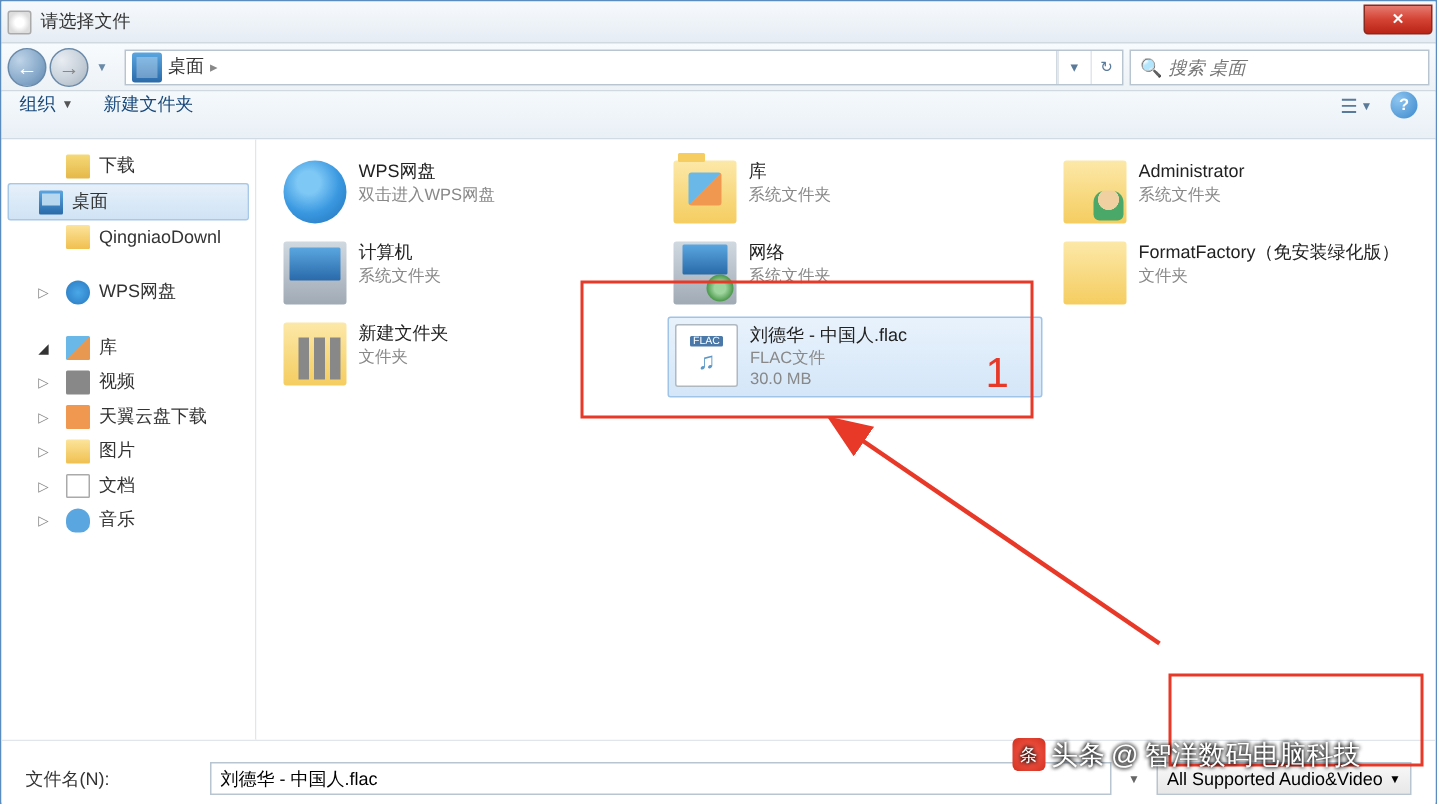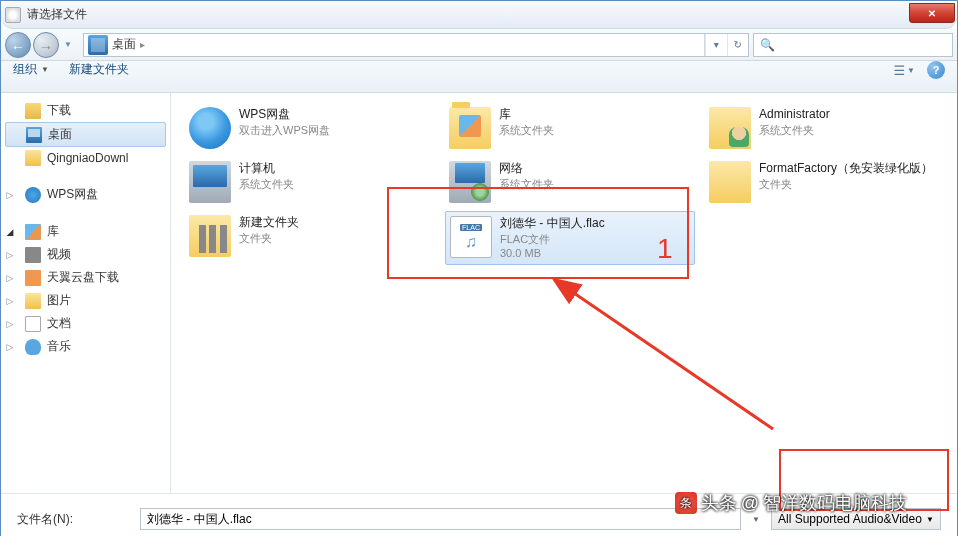--- a/index.html
+++ b/index.html
@@ -1,18 +1,18 @@
 <!DOCTYPE html>
 <html><head>
 <meta charset="utf-8">
 <style>
 * { margin: 0; padding: 0; box-sizing: border-box; font-family: "Microsoft YaHei", "Segoe UI", Tahoma, sans-serif; }
 body { background: #e0e0e0; width: 958px; height: 536px; overflow: hidden; position: relative; }
 .window { width: 958px; height: 536px; background: #fff; border: 1px solid #5a8cc0; position: relative; }
-.titlebar { height: 28px; background: linear-gradient(to bottom, #f7f9fc 0%, #eef3f8 50%, #e5ecf4 100%); border-bottom: 1px solid #d0d8e0; display: flex; align-items: center; padding: 0 4px; position: relative; border-radius: 12px; }
+.titlebar { height: 28px; background: linear-gradient(to bottom, #f7f9fc 0%, #eef3f8 50%, #e5ecf4 100%); border-bottom: 1px solid #d0d8e0; display: flex; align-items: center; padding: 0 4px; position: relative; }
 .title-icon { width: 16px; height: 16px; margin-right: 6px; background: radial-gradient(circle, #fff 30%, #ddd 70%); border-radius: 2px; border: 1px solid #aaa; }
 .title-text { font-size: 12px; color: #333; }
 .close-btn { position: absolute; right: 2px; top: 2px; width: 46px; height: 20px; background: linear-gradient(to bottom, #e67a6f 0%, #d34334 50%, #ba2516 100%); border: 1px solid #8a2a1e; border-radius: 0 0 3px 3px; display: flex; align-items: center; justify-content: center; color: #fff; font-size: 10px; font-weight: bold; }
 .navbar { height: 32px; background: linear-gradient(to bottom, #f8fbfd 0%, #edf2f7 100%); border-bottom: 1px solid #d0d8e0; display: flex; align-items: center; padding: 0 4px; gap: 4px; }
 .nav-back-fwd { display: flex; align-items: center; gap: 2px; }
 .nav-circle { width: 26px; height: 26px; border-radius: 50%; background: radial-gradient(circle at 30% 30%, #bfd4e8, #87a9ca 60%, #5e86ad); border: 1px solid #6a8aaa; display: flex; align-items: center; justify-content: center; color: #fff; font-size: 14px; }
 .nav-circle.fwd { background: radial-gradient(circle at 30% 30%, #e8edf2, #c5ced8 60%, #a5b2bf); color: #888; }
 .nav-drop { width: 14px; height: 26px; display: flex; align-items: center; justify-content: center; color: #6a8aaa; font-size: 8px; }
 .addressbar { flex: 1; height: 24px; border: 1px solid #b8c4d0; background: #fff; display: flex; align-items: center; margin-left: 4px; }
 .addr-icon { width: 20px; height: 20px; margin: 0 4px; background: linear-gradient(to bottom, #5aa6e0, #2a6aaa); border-radius: 2px; position: relative; }
@@ -26,21 +26,21 @@
 .search-icon { color: #5a7a9a; font-size: 12px; margin-right: 4px; }
 .toolbar { height: 32px; background: linear-gradient(to bottom, #f5f9fc 0%, #e9f0f6 100%); border-bottom: 1px solid #d0dae3; display: flex; align-items: flex-start; padding: 0 12px; gap: 20px; }
 .toolbar-item { font-size: 12px; color: #18487a; display: flex; align-items: center; gap: 4px; }
 .toolbar-item .drop { font-size: 8px; color: #555; }
 .toolbar-right { margin-left: auto; display: flex; gap: 12px; align-items: center; }
 .view-btn { display: flex; align-items: center; gap: 2px; color: #5a7a9a; font-size: 13px; }
 .help-btn { width: 18px; height: 18px; border-radius: 50%; background: radial-gradient(circle at 30% 30%, #8ec5f0, #3a88cc); color: #fff; font-size: 11px; display: flex; align-items: center; justify-content: center; font-weight: bold; }
 .content { display: flex; height: 400px; }
 .sidebar { width: 170px; background: #fff; border-right: 1px solid #e0e6ec; overflow-y: auto; padding: 6px 0; font-size: 12px; position: relative; }
 .sidebar::-webkit-scrollbar { width: 16px; }
-.sidebar-item { display: flex; align-items: center; padding: 3px 8px 3px 24px; gap: 6px; color: #333; cursor: default; }
+.sidebar-item { display: flex; align-items: center; padding: 3px 8px 3px 24px; gap: 6px; color: #333; cursor: default; margin-left: 19px; }
 .sidebar-item.root { padding-left: 10px; font-weight: normal; }
 .sidebar-item.selected { background: linear-gradient(to bottom, #e6f0fa, #d0e3f5); border: 1px solid #a8c8e8; border-radius: 2px; margin: 0 4px; padding-left: 20px; }
 .sidebar-icon { width: 16px; height: 16px; flex-shrink: 0; }
 .icon-download { background: linear-gradient(to bottom, #f5d978, #e5b848); border-radius: 1px; }
 .icon-desktop { background: linear-gradient(to bottom, #5aa6e0, #2a6aaa); border-radius: 1px; position: relative; }
 .icon-desktop::after { content:''; position:absolute; inset:2px 2px 6px 2px; background:#b8d8f0; }
 .icon-recent { background: #d8a868; border-radius: 1px; }
 .icon-folder { background: linear-gradient(to bottom, #fce49a, #f0c050); border-radius: 1px; }
 .icon-wps { background: radial-gradient(circle, #4aa8e8, #2878c0); border-radius: 50%; }
 .icon-lib { background: linear-gradient(135deg, #6ab8e8 50%, #e89850 50%); border-radius: 1px; }
@@ -109,20 +109,21 @@
       <div class="addr-icon"></div>
       <span class="addr-text">桌面</span>
       <span class="addr-arrow">▸</span>
       <div class="addr-refresh">
         <span>▾</span>
         <span>↻</span>
       </div>
     </div>
     <div class="searchbar">
       <span class="search-icon">🔍</span>
+      <input placeholder="搜索 桌面" style="">
     </div>
   </div>
 
   <div class="toolbar">
     <div class="toolbar-item">
       <span>组织</span>
         <span class="drop">▼</span>
     </div>
     <div class="toolbar-item">新建文件夹</div>
     <div class="toolbar-right">

